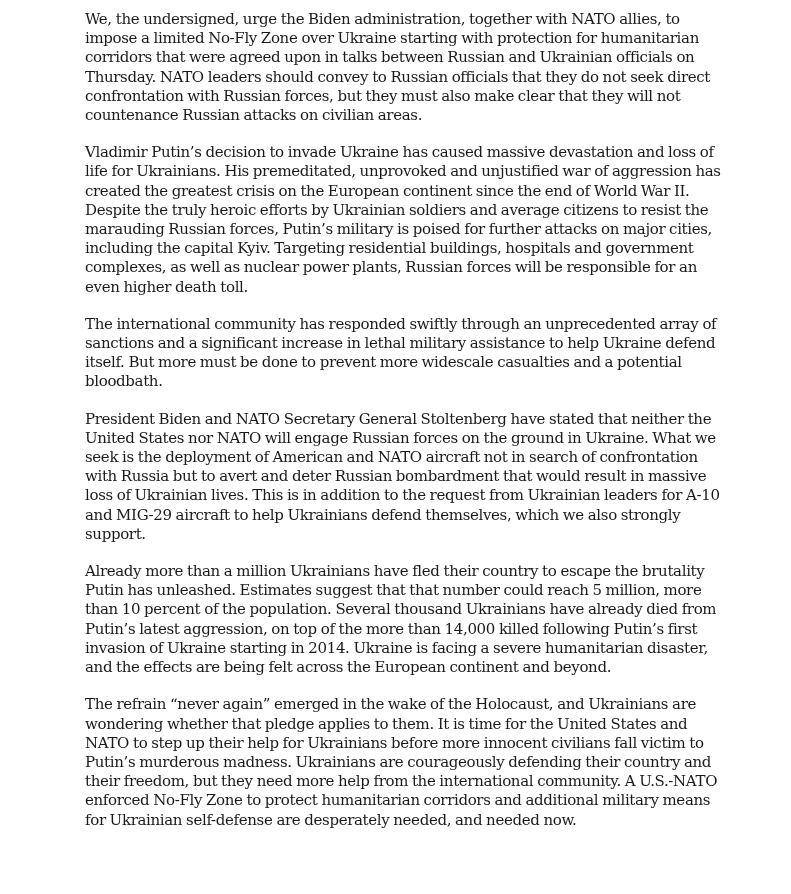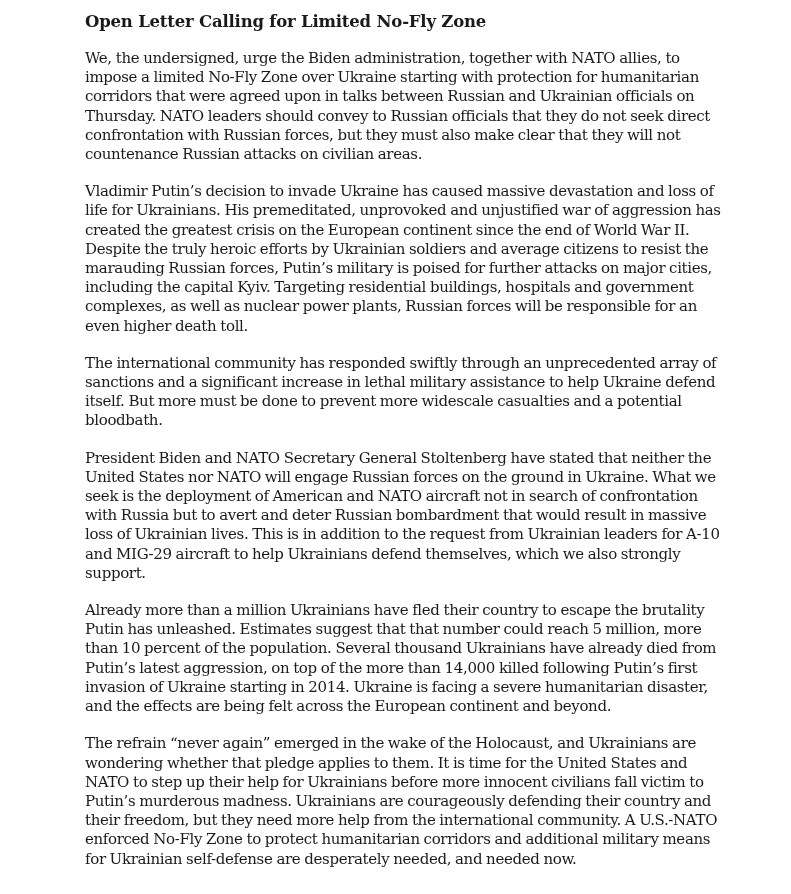--- a/index.html
+++ b/index.html
@@ -34,20 +34,19 @@
       line-height: 19.2px;
       margin: 0 0 18px 0;
       letter-spacing: -0.35px;
       word-spacing: -0.5px;
     }
   </style>
 </head>
 <body>
 
 <div class="doc">
-  <h1 class="doc-title">Open Letter Calling for Limited No-Fly Zone</h1>
   <p class="doc-para">We, the undersigned, urge the Biden administration, together with NATO allies, to impose a limited No-Fly Zone over Ukraine starting with protection for humanitarian corridors that were agreed upon in talks between Russian and Ukrainian officials on Thursday. NATO leaders should convey to Russian officials that they do not seek direct confrontation with Russian forces, but they must also make clear that they will not countenance Russian attacks on civilian areas.</p>
   <p class="doc-para">Vladimir Putin’s decision to invade Ukraine has caused massive devastation and loss of life for Ukrainians. His premeditated, unprovoked and unjustified war of aggression has created the greatest crisis on the European continent since the end of World War II. Despite the truly heroic efforts by Ukrainian soldiers and average citizens to resist the marauding Russian forces, Putin’s military is poised for further attacks on major cities, including the capital Kyiv. Targeting residential buildings, hospitals and government complexes, as well as nuclear power plants, Russian forces will be responsible for an even higher death toll.</p>
   <p class="doc-para">The international community has responded swiftly through an unprecedented array of sanctions and a significant increase in lethal military assistance to help Ukraine defend itself. But more must be done to prevent more widescale casualties and a potential bloodbath.</p>
   <p class="doc-para">President Biden and NATO Secretary General Stoltenberg have stated that neither the United States nor NATO will engage Russian forces on the ground in Ukraine. What we seek is the deployment of American and NATO aircraft not in search of confrontation with Russia but to avert and deter Russian bombardment that would result in massive loss of Ukrainian lives. This is in addition to the request from Ukrainian leaders for A-10 and MIG-29 aircraft to help Ukrainians defend themselves, which we also strongly support.</p>
   <p class="doc-para">Already more than a million Ukrainians have fled their country to escape the brutality Putin has unleashed. Estimates suggest that that number could reach 5 million, more than 10 percent of the population. Several thousand Ukrainians have already died from Putin’s latest aggression, on top of the more than 14,000 killed following Putin’s first invasion of Ukraine starting in 2014. Ukraine is facing a severe humanitarian disaster, and the effects are being felt across the European continent and beyond.</p>
   <p class="doc-para">The refrain “never again” emerged in the wake of the Holocaust, and Ukrainians are wondering whether that pledge applies to them. It is time for the United States and NATO to step up their help for Ukrainians before more innocent civilians fall victim to Putin’s murderous madness. Ukrainians are courageously defending their country and their freedom, but they need more help from the international community. A U.S.-NATO enforced No-Fly Zone to protect humanitarian corridors and additional military means for Ukrainian self-defense are desperately needed, and needed now.</p>
 </div>
 
 </body></html>

